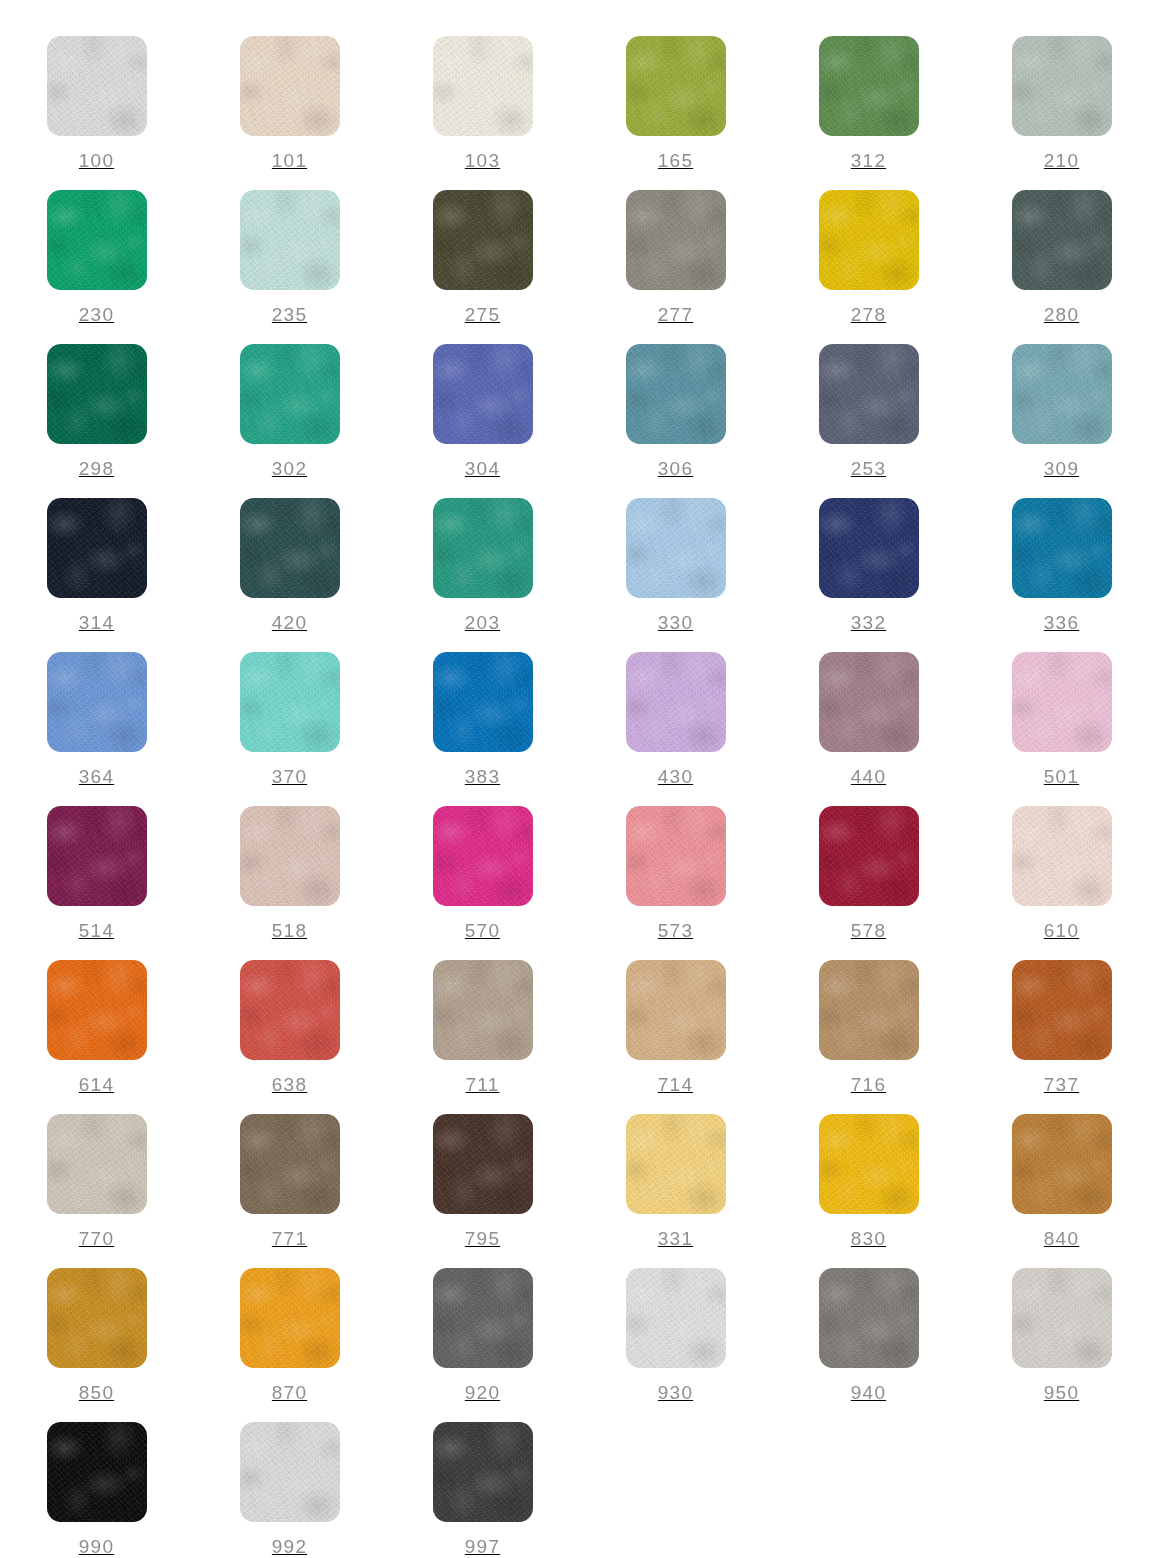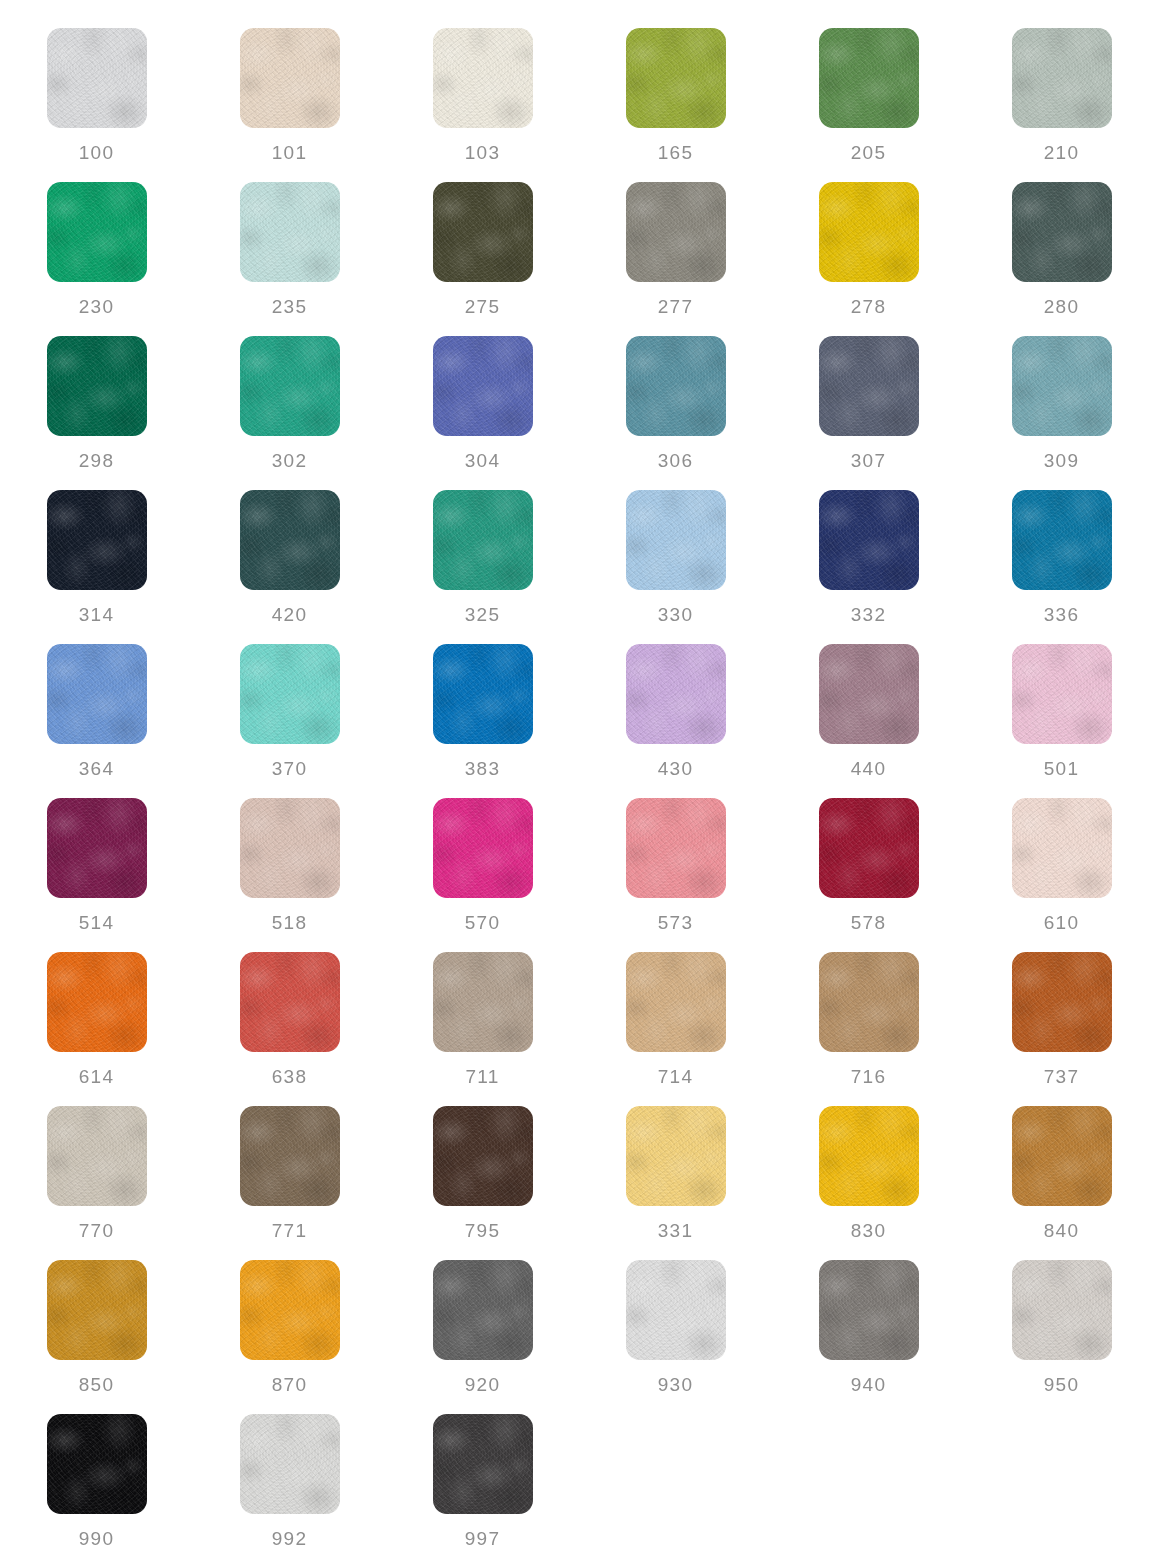--- a/index.html
+++ b/index.html
@@ -12,26 +12,27 @@
     width: 1158px;
     height: 1558px;
     font-family: "Liberation Sans", sans-serif;
     overflow: hidden;
   }
 
   #swatch-grid {
     box-sizing: border-box;
     width: 1158px;
     height: 1558px;
-    padding: 28px 0 0 0;
+    padding: 36px 0 0 0;
     display: grid;
     grid-template-columns: repeat(6, 193px);
     grid-template-rows: repeat(10, 154px);
     justify-content: start;
     padding-left: 0;
+    text-decoration: underline;
   }
 
   .swatch-cell {
     position: relative;
     display: flex;
     flex-direction: column;
     align-items: center;
   }
 
   .swatch-chip {
@@ -99,21 +100,21 @@
     <div class="swatch-cell">
       <div class="swatch-chip" style="background-color: rgb(240, 236, 224);"></div>
       <div class="swatch-label">103</div>
     </div>
     <div class="swatch-cell">
       <div class="swatch-chip" style="background-color: rgb(154, 174, 58);"></div>
       <div class="swatch-label">165</div>
     </div>
     <div class="swatch-cell">
       <div class="swatch-chip" style="background-color: rgb(93, 143, 79);"></div>
-      <div class="swatch-label">205</div>
+      <div class="swatch-label">312</div>
     </div>
     <div class="swatch-cell">
       <div class="swatch-chip" style="background-color: rgb(183, 195, 187);"></div>
       <div class="swatch-label">210</div>
     </div>
     <div class="swatch-cell">
       <div class="swatch-chip" style="background-color: rgb(11, 163, 106);"></div>
       <div class="swatch-label">230</div>
     </div>
     <div class="swatch-cell">
@@ -147,37 +148,37 @@
     <div class="swatch-cell">
       <div class="swatch-chip" style="background-color: rgb(90, 104, 181);"></div>
       <div class="swatch-label">304</div>
     </div>
     <div class="swatch-cell">
       <div class="swatch-chip" style="background-color: rgb(91, 148, 164);"></div>
       <div class="swatch-label">306</div>
     </div>
     <div class="swatch-cell">
       <div class="swatch-chip" style="background-color: rgb(91, 98, 117);"></div>
-      <div class="swatch-label">307</div>
+      <div class="swatch-label">253</div>
     </div>
     <div class="swatch-cell">
       <div class="swatch-chip" style="background-color: rgb(120, 170, 180);"></div>
       <div class="swatch-label">309</div>
     </div>
     <div class="swatch-cell">
       <div class="swatch-chip" style="background-color: rgb(20, 28, 42);"></div>
       <div class="swatch-label">314</div>
     </div>
     <div class="swatch-cell">
       <div class="swatch-chip" style="background-color: rgb(44, 79, 80);"></div>
       <div class="swatch-label">420</div>
     </div>
     <div class="swatch-cell">
       <div class="swatch-chip" style="background-color: rgb(38, 155, 130);"></div>
-      <div class="swatch-label">325</div>
+      <div class="swatch-label">203</div>
     </div>
     <div class="swatch-cell">
       <div class="swatch-chip" style="background-color: rgb(169, 204, 233);"></div>
       <div class="swatch-label">330</div>
     </div>
     <div class="swatch-cell">
       <div class="swatch-chip" style="background-color: rgb(39, 53, 108);"></div>
       <div class="swatch-label">332</div>
     </div>
     <div class="swatch-cell">

